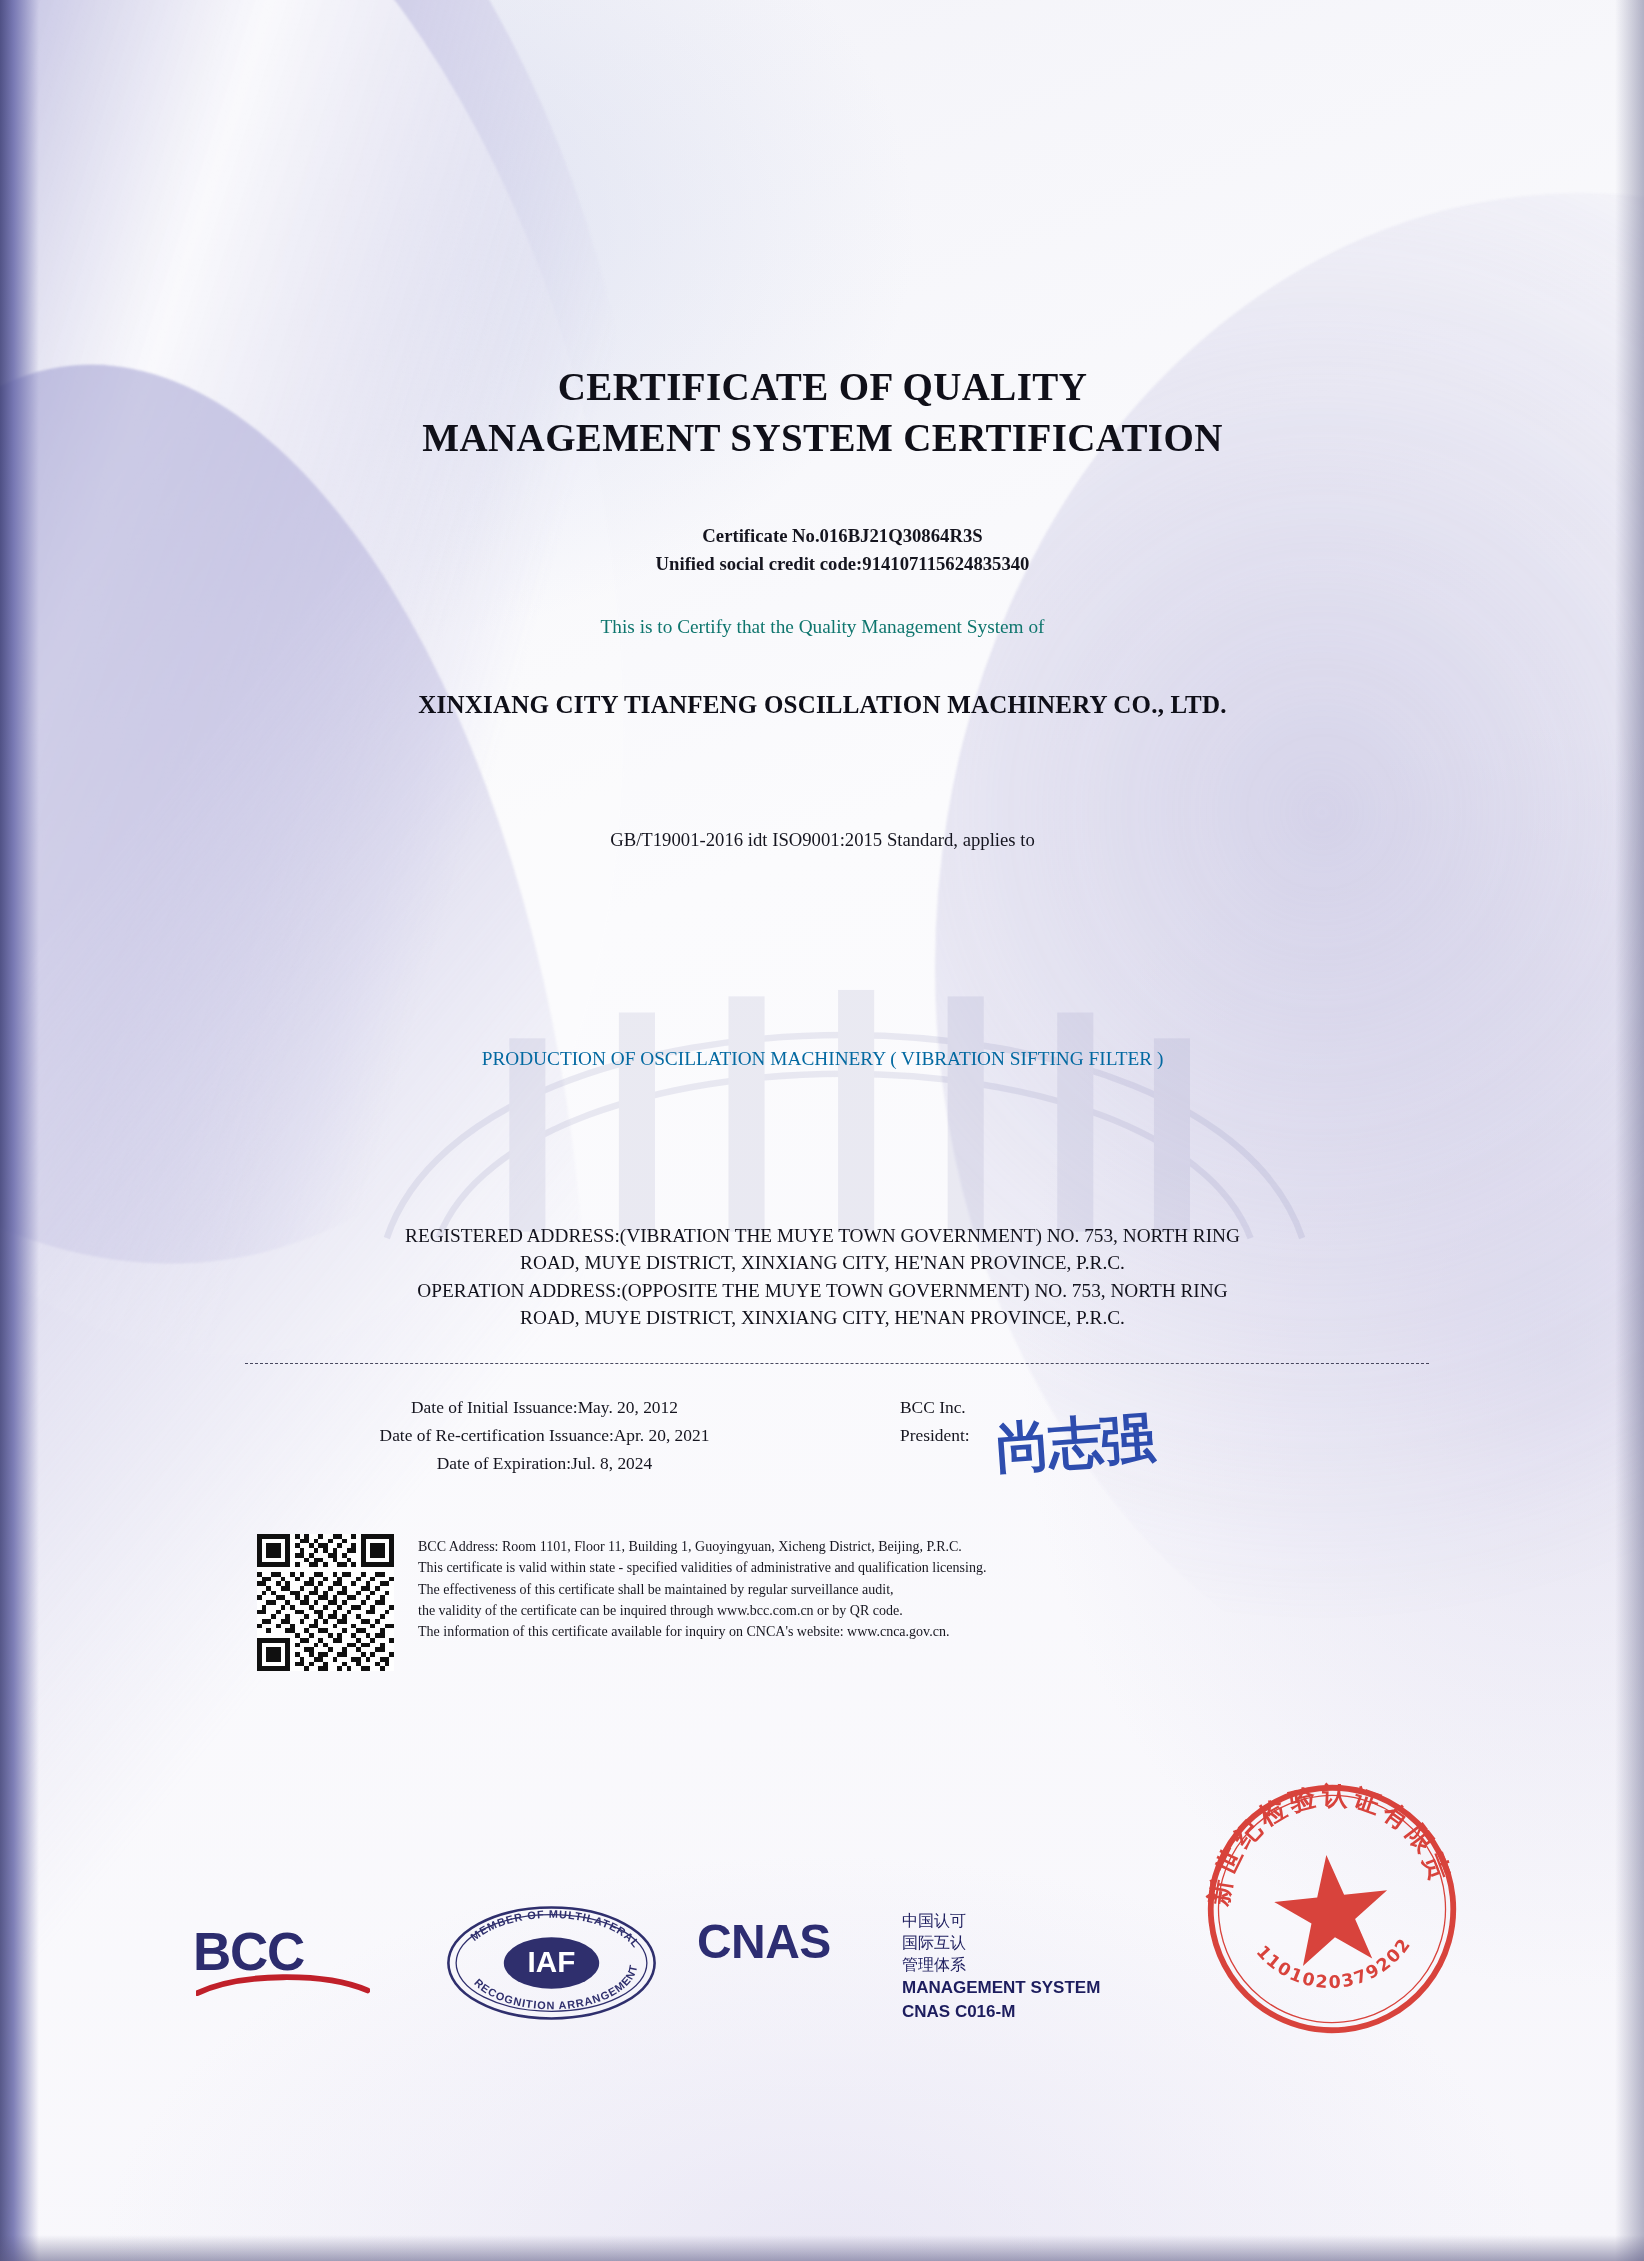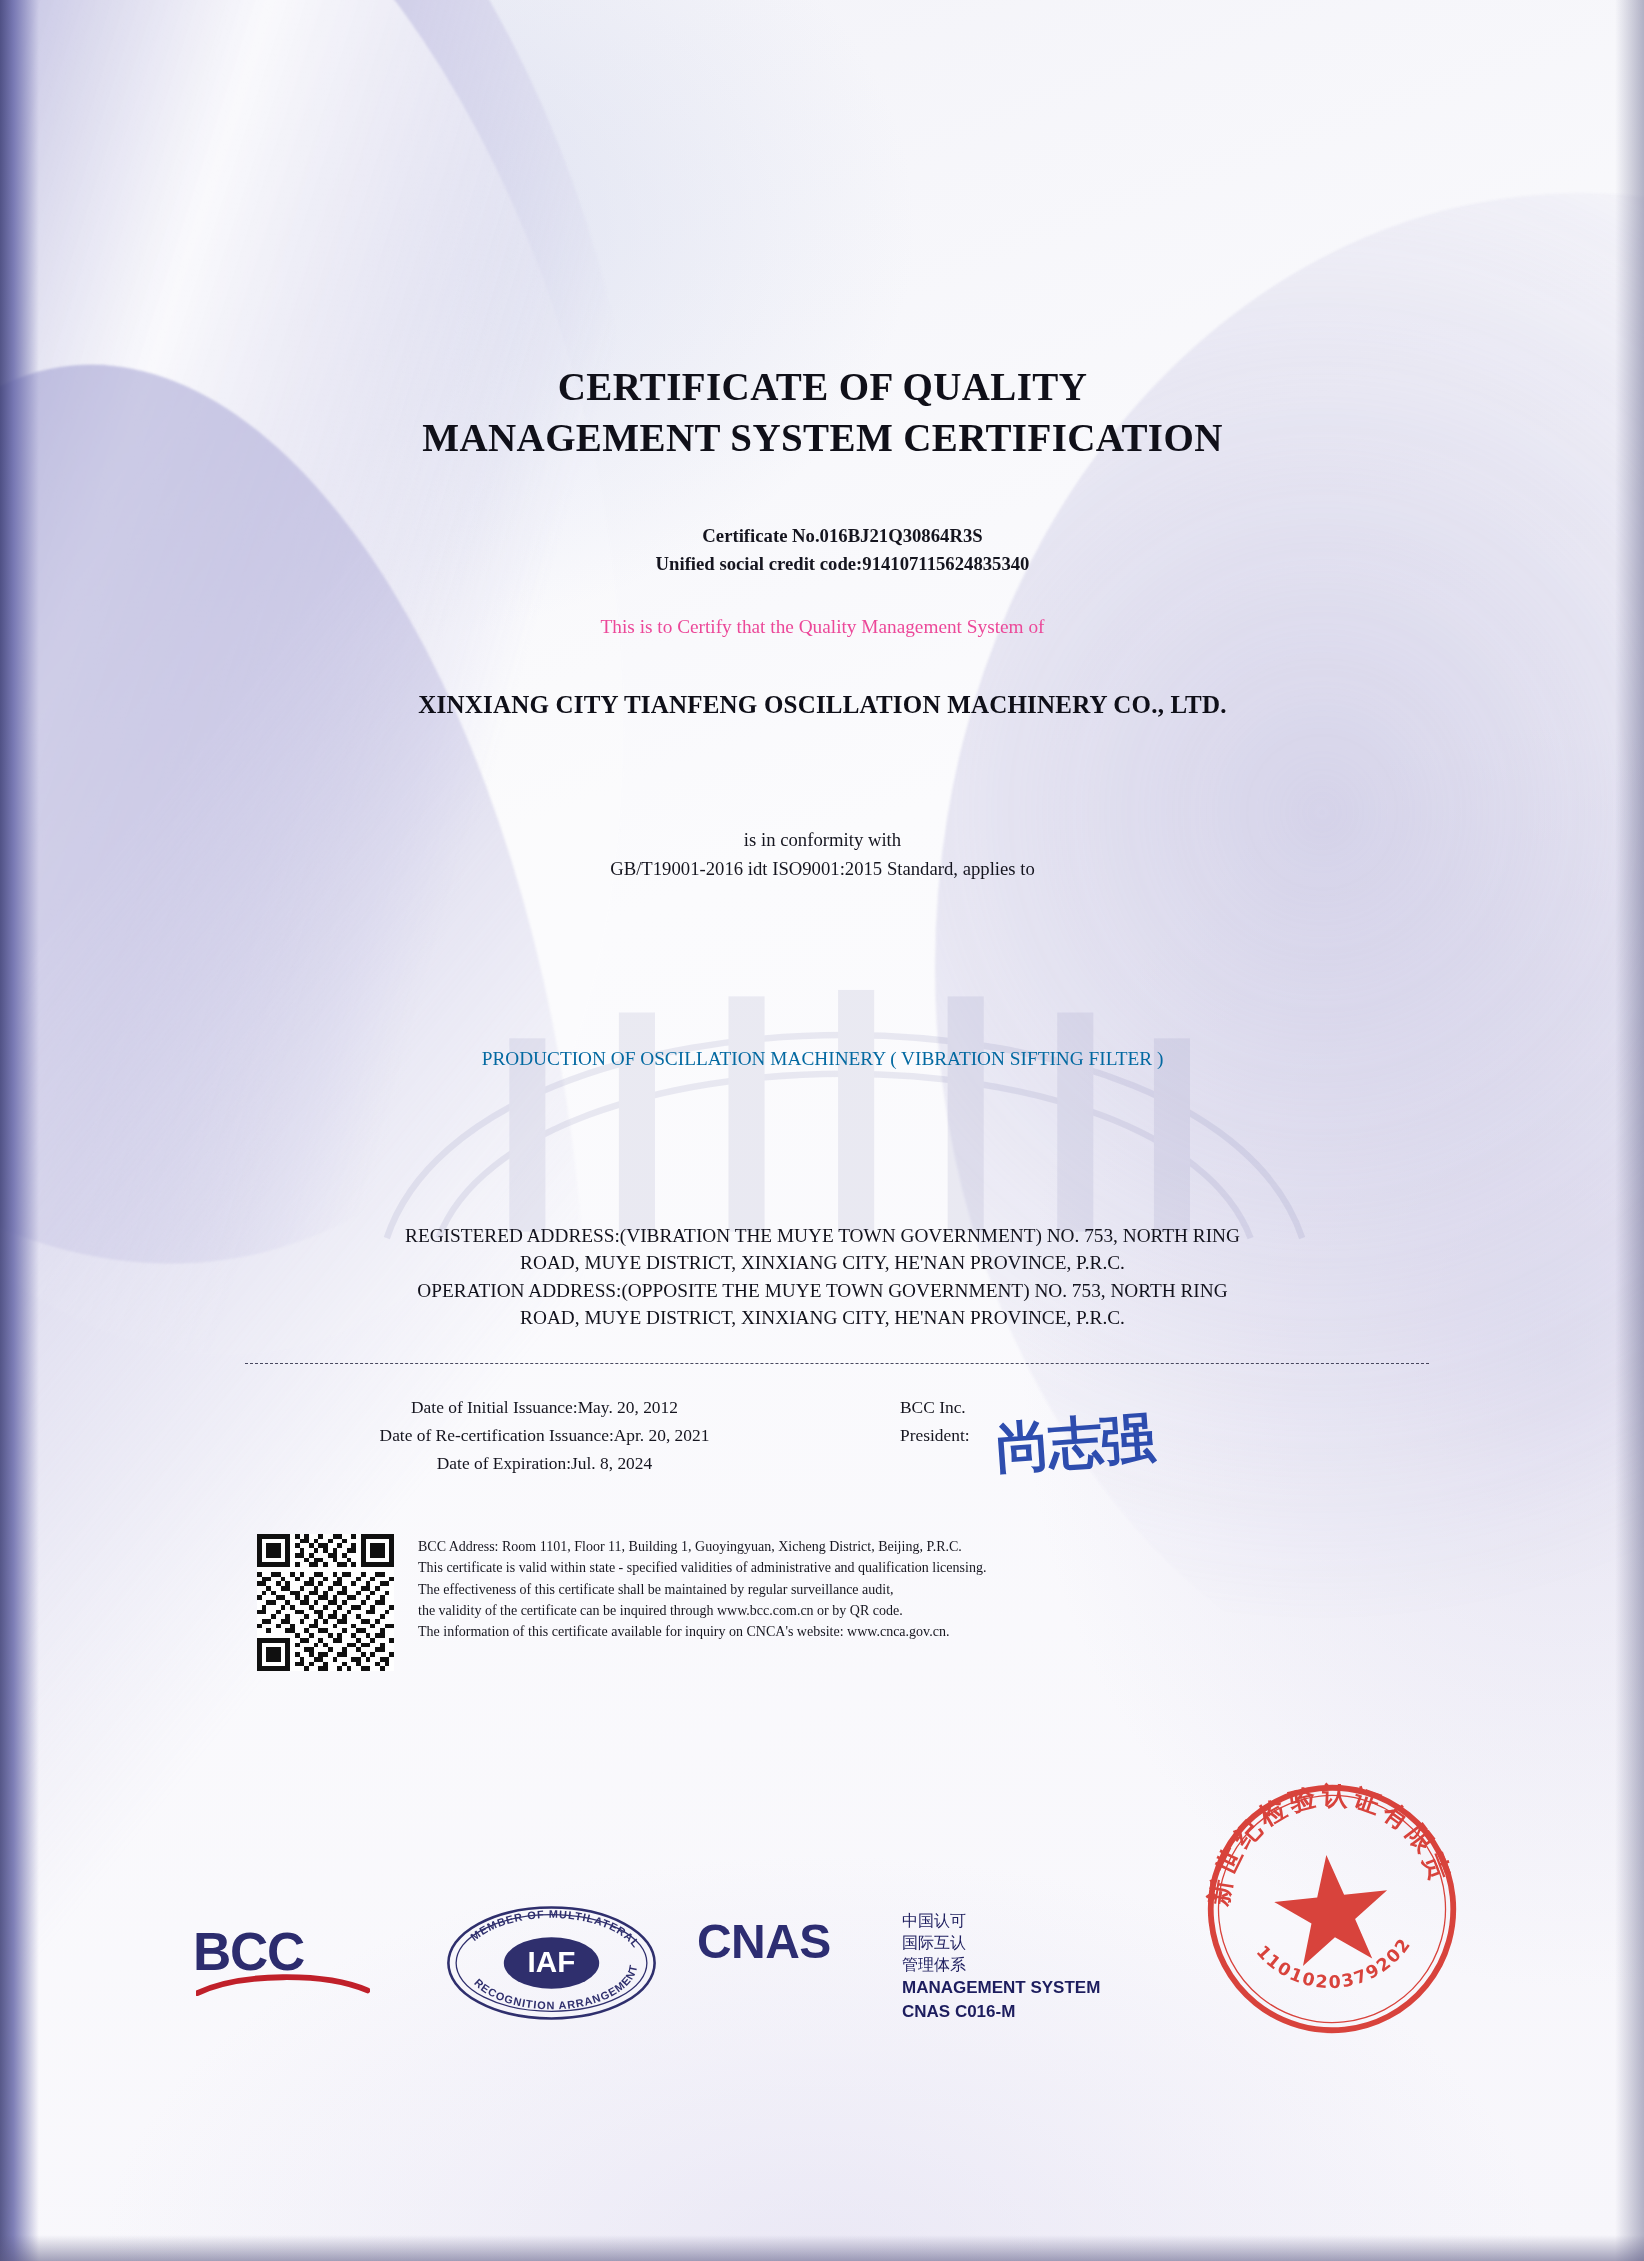--- a/index.html
+++ b/index.html
@@ -121,21 +121,21 @@
     color: #15151f;
     margin-left: 40px;
   }
 
   .certify-line {
     position: absolute;
     left: 0; right: 0;
     top: 616px;
     text-align: center;
     font-size: 19.3px;
-    color: #ec4899;
+    color: #0f766e;
   }
 
   .company {
     position: absolute;
     left: 297px; right: 297px;
     top: 687px;
     text-align: center;
     font-size: 25px;
     font-weight: bold;
     line-height: 1.45;
@@ -348,21 +348,20 @@
     <div class="cert-nos">
       <div>Certificate No.016BJ21Q30864R3S</div>
       <div>Unified social credit code:914107115624835340</div>
     </div>
 
     <div class="certify-line">This is to Certify that the Quality Management System of</div>
 
     <div class="company">XINXIANG CITY TIANFENG OSCILLATION MACHINERY CO., LTD.</div>
 
     <div class="conformity">
-      <div>is in conformity with</div>
       <div>GB/T19001-2016 idt ISO9001:2015 Standard, applies to</div>
     </div>
 
     <div class="scope">PRODUCTION OF OSCILLATION MACHINERY ( VIBRATION SIFTING FILTER )</div>
 
     <div class="addresses">
       <div>REGISTERED ADDRESS:(VIBRATION THE MUYE TOWN GOVERNMENT) NO. 753, NORTH RING</div>
       <div>ROAD, MUYE DISTRICT, XINXIANG CITY, HE'NAN PROVINCE, P.R.C.</div>
       <div>OPERATION ADDRESS:(OPPOSITE THE MUYE TOWN GOVERNMENT) NO. 753, NORTH RING</div>
       <div>ROAD, MUYE DISTRICT, XINXIANG CITY, HE'NAN PROVINCE, P.R.C.</div>

